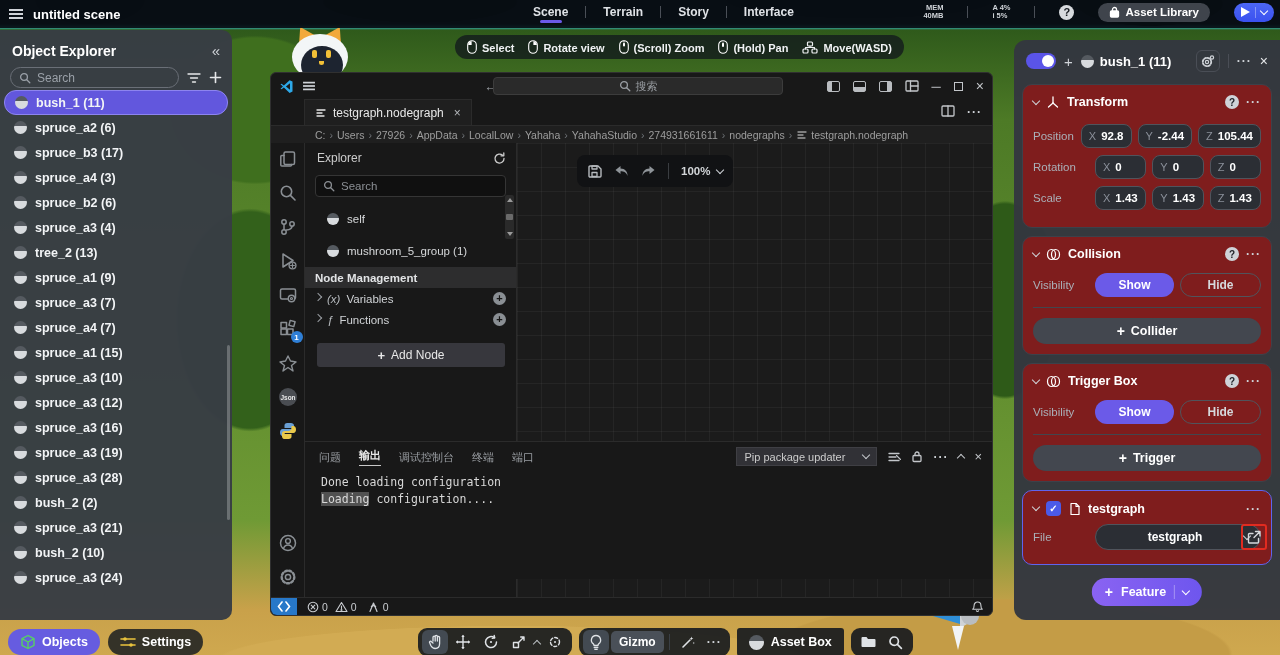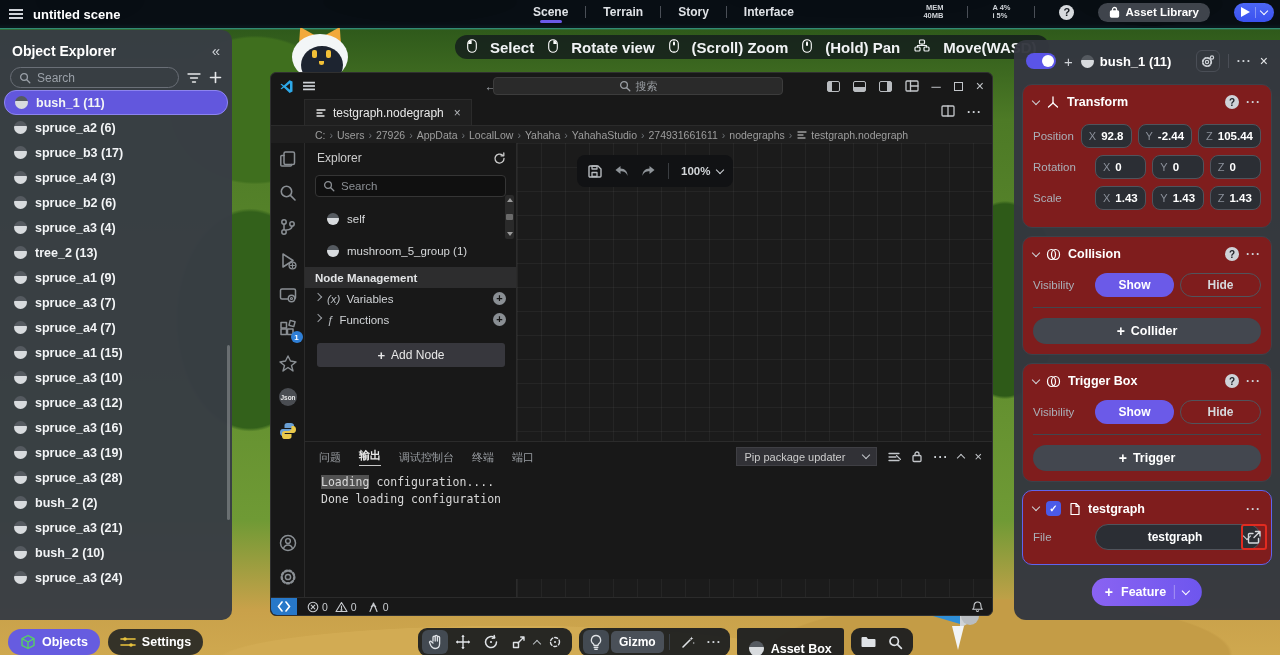--- a/index.html
+++ b/index.html
@@ -50,21 +50,21 @@
   .tb-sep { width:1px; height:12px; background:#4a4f57; }
   .tb-right { position:absolute; right:6px; top:0; height:24px; display:flex; align-items:center; gap:24px; }
   .stat2 { font-size:7.5px; font-weight:bold; color:#cfd3d8; line-height:8px; text-align:right; }
   .qmark { width:15px; height:15px; border-radius:50%; background:#d7dade; color:#15191f; font-size:11px; font-weight:bold; display:flex; align-items:center; justify-content:center; }
   .asset-lib { height:19px; background:#3f444c; border-radius:10px; display:flex; align-items:center; gap:5px; padding:0 11px; font-size:11.5px; font-weight:bold; color:#fff; }
   .play-btn { height:19px; background:linear-gradient(180deg,#4c66f5,#3a51ef); border-radius:10px; display:flex; align-items:center; padding:0 7px; gap:5px; color:#fff; }
   .play-btn .sep { width:1px; height:11px; background:rgba(255,255,255,.35); }
 
   
   .hints { position:absolute; left:455px; top:35px; height:24px; background:rgba(18,24,28,.78); border-radius:12px; display:flex; align-items:center; padding:0 12px; gap:14px; z-index:5; }
-  .hint { display:flex; align-items:flex-start; gap:13px; font-size:15px; font-weight:bold; color:#f0f2f4; }
+  .hint { display:flex; align-items:flex-end; gap:5px; font-size:11px; font-weight:bold; color:#f0f2f4; }
 
   
   .oe { position:absolute; left:0; top:30px; width:232px; height:590px; background:rgba(56,61,68,.97); border-radius:0 10px 10px 0; z-index:10; }
   .oe-head { display:flex; align-items:center; justify-content:space-between; padding:12px 12px 8px 12px; }
   .oe-title { font-size:14px; font-weight:bold; color:#fff; }
   .collapse { font-size:15px; color:#cfd3d8; }
   .oe-searchrow { display:flex; align-items:center; gap:8px; padding:0 10px; }
   .oe-search { flex:1; height:21px; border:1px solid #6a6f77; border-radius:11px; display:flex; align-items:center; gap:6px; padding:0 8px; color:#9aa0a8; }
   .oe-search span { font-size:12px; }
   .oe-list { position:absolute; left:4px; top:60px; width:224px; }
@@ -170,21 +170,21 @@
   .feature { position:absolute; left:50%; transform:translateX(-50%); bottom:14px; height:28px; background:linear-gradient(90deg,#8a63f2,#6e56ee); border-radius:14px; display:flex; align-items:center; gap:8px; padding:0 13px; color:#fff; font-size:12.5px; font-weight:bold; }
   .feature .sep { width:1px; height:14px; background:rgba(255,255,255,.35); }
 
   
   .btb { position:absolute; top:628px; display:flex; gap:7px; z-index:20; }
   .tgroup { height:28px; background:rgba(24,27,31,.92); border-radius:9px; display:flex; align-items:center; padding:0 4px; gap:2px; }
   .tool { width:26px; height:24px; border-radius:6px; display:flex; align-items:center; justify-content:center; color:#dfe2e6; }
   .tool.active { background:#434a52; }
   .tsep { width:1px; height:16px; background:#3a3f45; margin:0 3px; }
   .gizmo-btn { height:22px; background:#4a5058; border-radius:5px; padding:0 8px; display:flex; align-items:center; font-size:12px; font-weight:bold; color:#fff; }
-  .assetbox { height:28px; background:rgba(24,27,31,.92); border-radius:3px; display:flex; align-items:flex-end; gap:7px; padding:0 12px; font-size:12.5px; font-weight:bold; color:#fff; }
+  .assetbox { height:28px; background:rgba(24,27,31,.92); border-radius:3px; display:flex; align-items:center; gap:7px; padding:0 12px; font-size:12.5px; font-weight:bold; color:#fff; }
 </style>
 </head>
 <body>
 
 <div class="scene"></div>
 <div class="sky-trees"></div>
 
 <div class="mascot">
   <div class="ear l"></div>
   <div class="ear r"></div>
@@ -707,22 +707,22 @@
             <svg width="12" height="13" viewBox="0 0 12 13" fill="none" stroke="currentColor" stroke-width="1.3" stroke-linecap="round" stroke-linejoin="round">
               <rect x="2" y="5.5" width="8" height="6" rx="1"></rect>
               <path d="M4 5.5V4a2 2 0 0 1 4 0v1.5"></path>
             </svg>
           </span>
         <span class="dots">···</span>
         <span class="chev" style="border-color:#c3c6ca;transform:rotate(-135deg);margin-top:3px"></span>
         <span style="font-size:13px">×</span>
       </div>
       <div class="out" id="out-lines">
+          <div>Done loading configuration</div>
           <div><span class="hl">Loading</span> configuration....</div>
-          <div>Done loading configuration</div>
         </div>
     </div>
   </div>
   <div class="statusbar">
     <div class="remote">
       <span class="i">
           <svg width="14" height="11" viewBox="0 0 14 11" stroke="#fff" stroke-width="1.6" fill="none" stroke-linecap="round">
             <path d="M5 1 1.5 5.5 5 10 M9 1l3.5 4.5L9 10"></path>
           </svg>
         </span>

